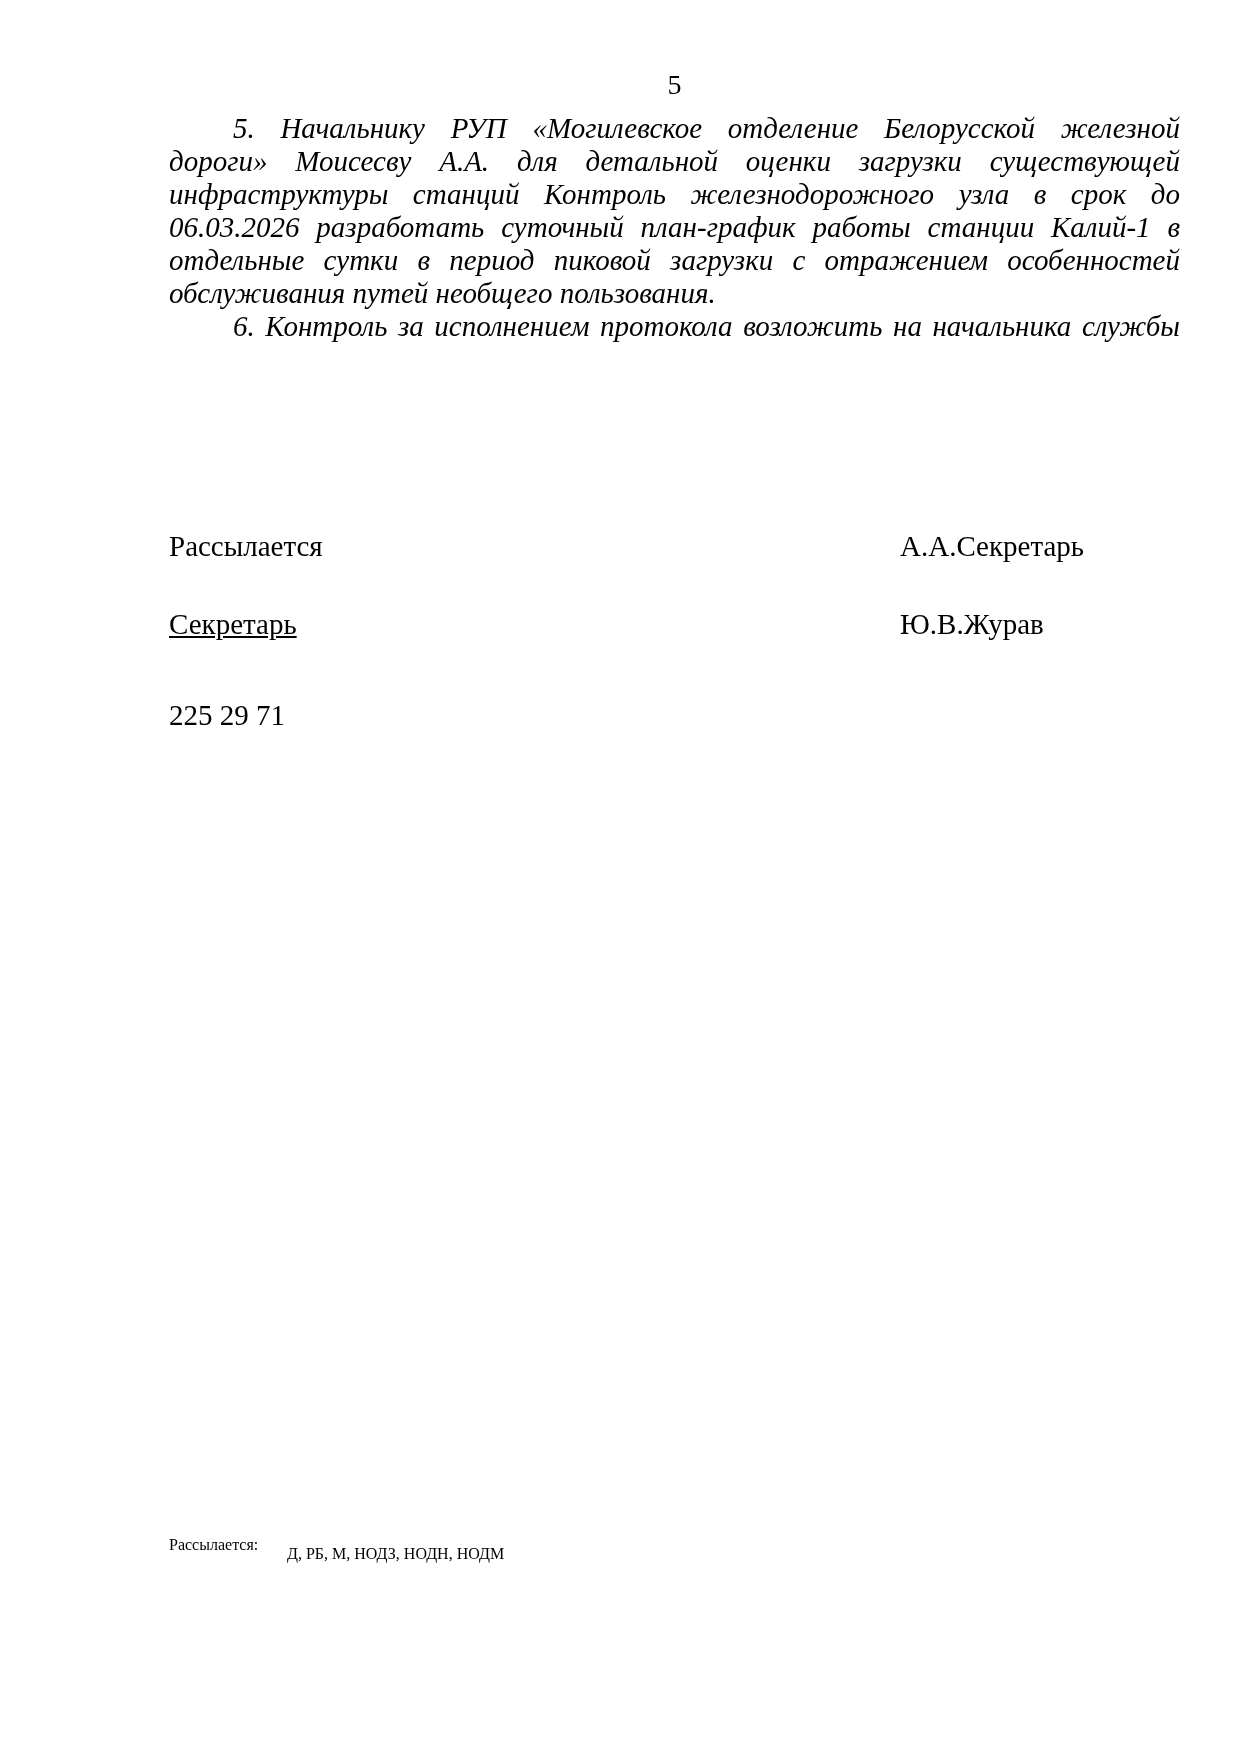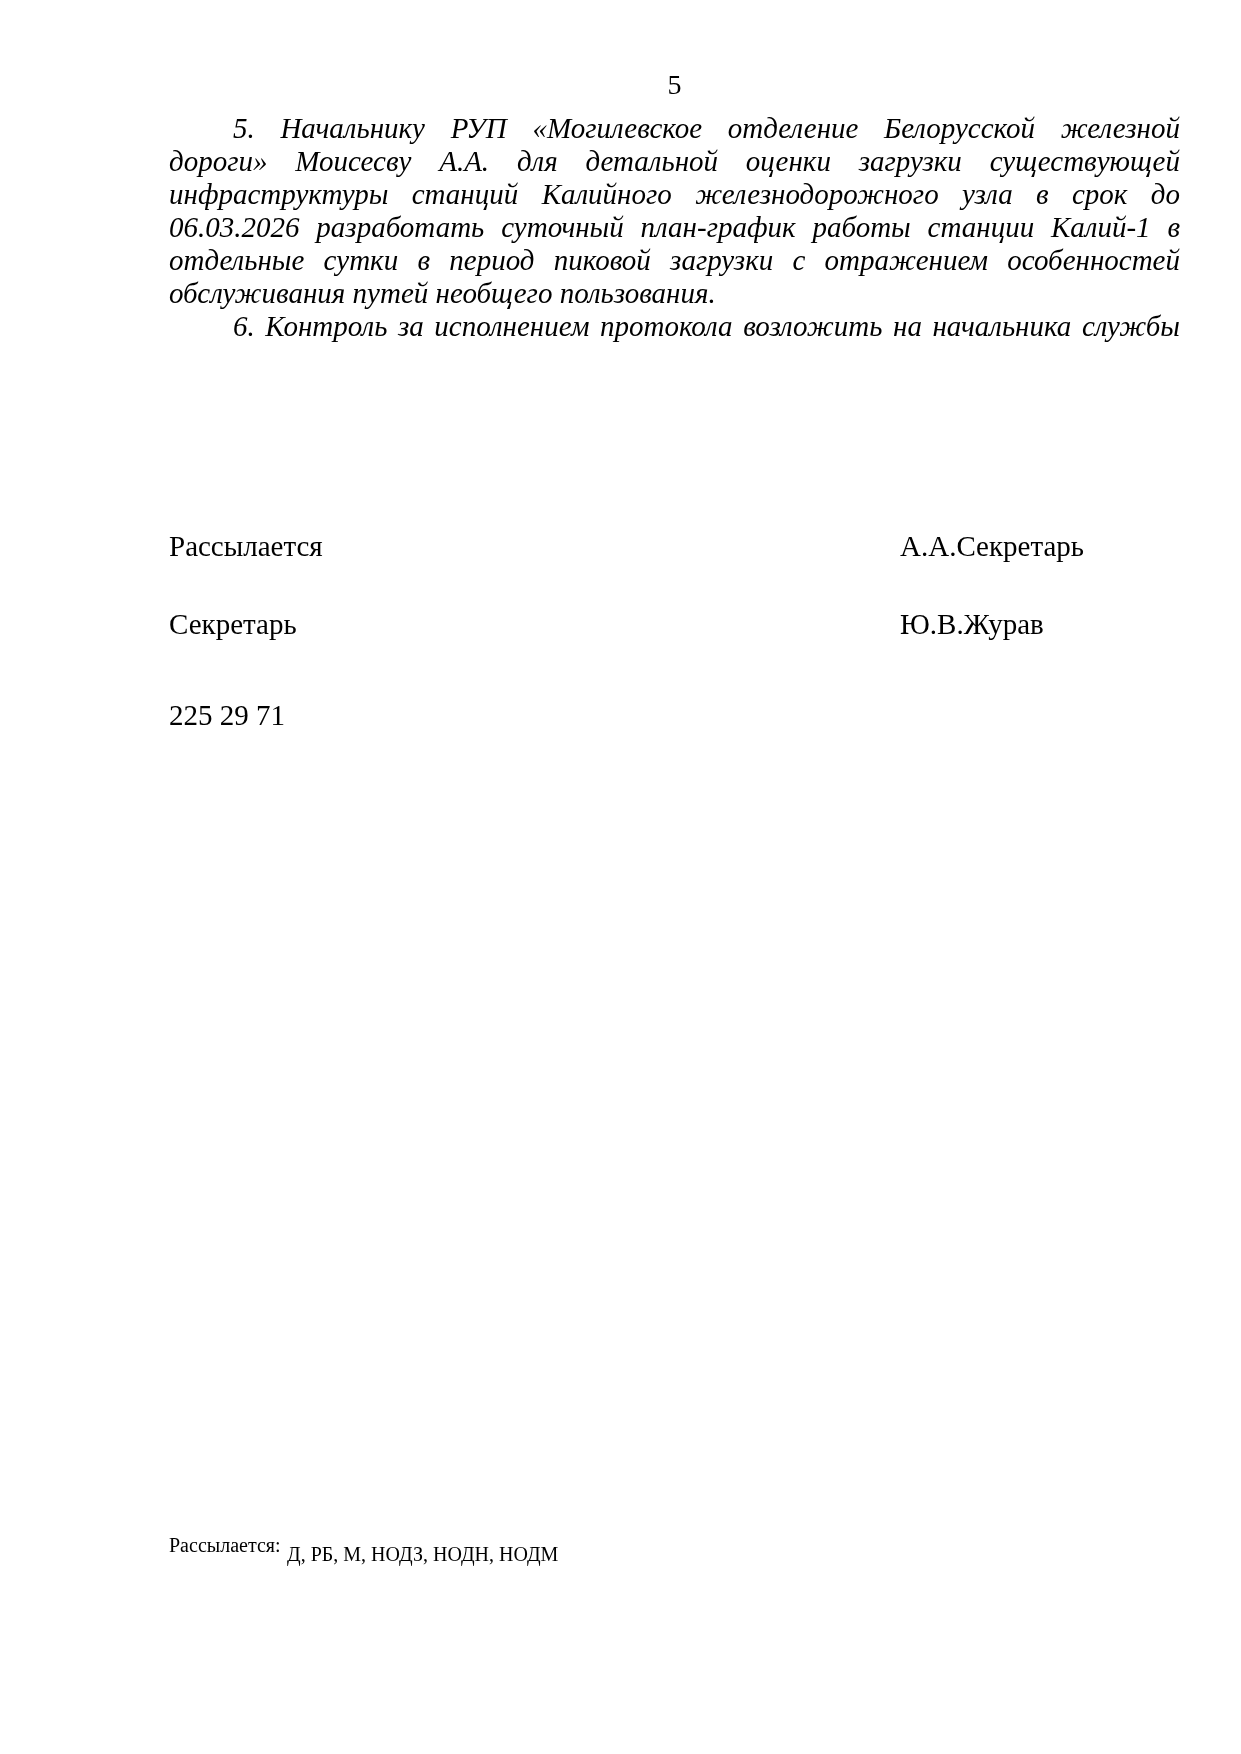--- a/index.html
+++ b/index.html
@@ -54,28 +54,28 @@
     font-size: 29px;
     line-height: 33px;
     white-space: nowrap;
   }
   .sig-row .name {
     position: absolute;
     left: 731px;
     top: 0;
   }
   .row-chairman  { top: 530px; }
-  .row-secretary { top: 608px; }
+  .row-secretary { top: 608px; text-decoration: underline; }
   .row-phone     { top: 655px; margin-top: 44px; }
   .distribution {
     position: absolute;
     left: 169px;
     top: 1533px;
     width: 1011px;
-    font-size: 20px;
+    font-size: 16px;
     line-height: 24px;
     white-space: nowrap;
   }
   .distribution .dist-list {
     position: absolute;
     left: 118px;
     top: 9px;
   }
 </style>
 </head>
@@ -83,21 +83,21 @@
 
 <div class="page">
 
   <div class="column page-number">5</div>
 
   <div class="column body-text">
 
     <div>
       <div class="line just indent">5. Начальнику РУП «Могилевское отделение Белорусской железной</div>
       <div class="line just">дороги» Моисесву А.А. для детальной оценки загрузки существующей</div>
-      <div class="line just">инфраструктуры станций Калийного железнодорожного узла в срок до</div>
+      <div class="line just">инфраструктуры станций Контроль железнодорожного узла в срок до</div>
       <div class="line just">06.03.2026 разработать суточный план-график работы станции Калий-1 в</div>
       <div class="line just">отдельные сутки в период пиковой загрузки с отражением особенностей</div>
       <div class="line">обслуживания путей необщего пользования.</div>
     </div>
 
     <div>
       <div class="line just indent">6. Контроль за исполнением протокола возложить на начальника службы</div>
     </div>
 
   </div>

